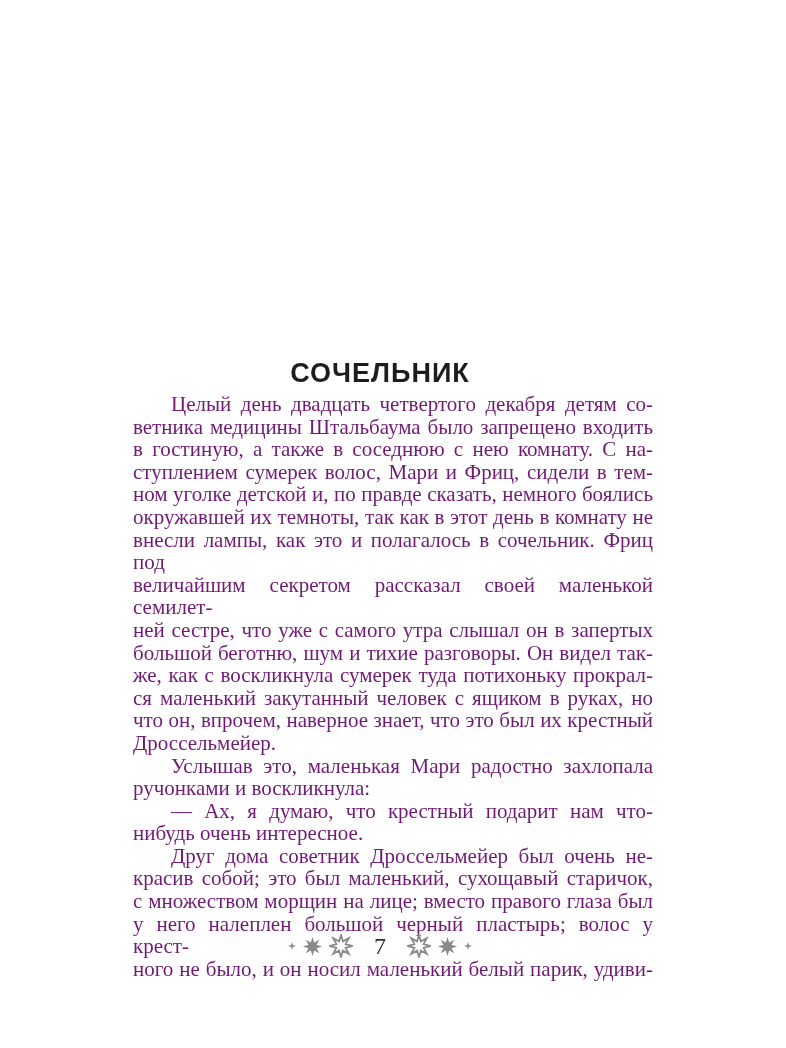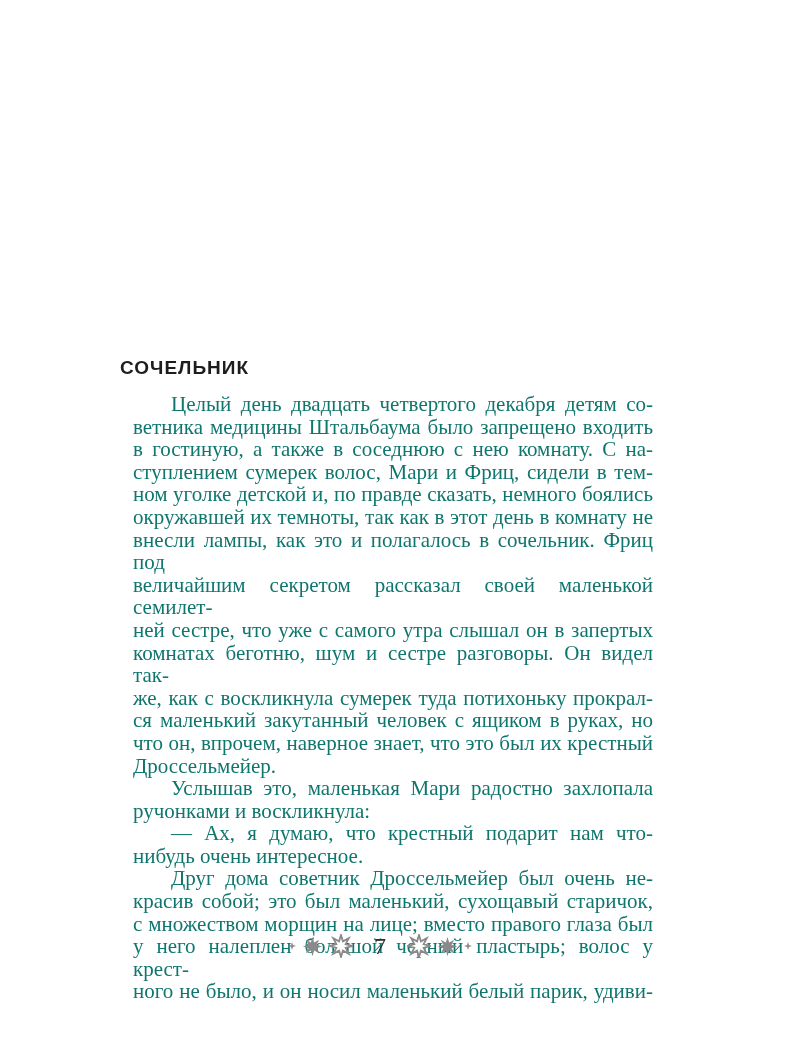--- a/index.html
+++ b/index.html
@@ -10,37 +10,37 @@
     height: 1048px;
     background: #ffffff;
     overflow: hidden;
     font-family: "Liberation Serif", serif;
   }
   .chapter-title {
     position: absolute;
     top: 339px;
     left: 120px;
     width: 520px;
-    text-align: left;
+    text-align: center;
     font-family: "Liberation Sans", sans-serif;
     font-weight: 700;
-    font-size: 19px;
+    font-size: 27px;
     line-height: 32px;
     letter-spacing: 1px;
     color: #1d1d1d;
   }
   .body-text {
     position: absolute;
     top: 393px;
     left: 133px;
     width: 520px;
     font-family: "Liberation Serif", serif;
     font-size: 21px;
     line-height: 22.6px;
-    color: #0f766e;
+    color: #701a75;
   }
   .line {
     text-align: justify;
     text-align-last: justify;
     -moz-text-align-last: justify;
   }
   .line.indent { padding-left: 38px; }
   .line.para-end { text-align-last: left; -moz-text-align-last: left; }
   .footer {
     position: absolute;
@@ -73,21 +73,21 @@
   <div class="body-text">
       <div class="line indent">Целый день двадцать четвертого декабря детям со-</div>
       <div class="line">ветника медицины Штальбаума было запрещено входить</div>
       <div class="line">в гостиную, а также в соседнюю с нею комнату. С на-</div>
       <div class="line">ступлением сумерек волос, Мари и Фриц, сидели в тем-</div>
       <div class="line">ном уголке детской и, по правде сказать, немного боялись</div>
       <div class="line">окружавшей их темноты, так как в этот день в комнату не</div>
       <div class="line">внесли лампы, как это и полагалось в сочельник. Фриц под</div>
       <div class="line">величайшим секретом рассказал своей маленькой семилет-</div>
       <div class="line">ней сестре, что уже с самого утра слышал он в запертых</div>
-      <div class="line">комнатах беготню, шум и сестре разговоры. Он видел так-</div>
+      <div class="line">большой беготню, шум и тихие разговоры. Он видел так-</div>
       <div class="line">же, как с воскликнула сумерек туда потихоньку прокрал-</div>
       <div class="line">ся маленький закутанный человек с ящиком в руках, но</div>
       <div class="line">что он, впрочем, наверное знает, что это был их крестный</div>
       <div class="line para-end">Дроссельмейер.</div>
       <div class="line indent">Услышав это, маленькая Мари радостно захлопала</div>
       <div class="line para-end">ручонками и воскликнула:</div>
       <div class="line indent">— Ах, я думаю, что крестный подарит нам что-</div>
       <div class="line para-end">нибудь очень интересное.</div>
       <div class="line indent">Друг дома советник Дроссельмейер был очень не-</div>
       <div class="line">красив собой; это был маленький, сухощавый старичок,</div>

